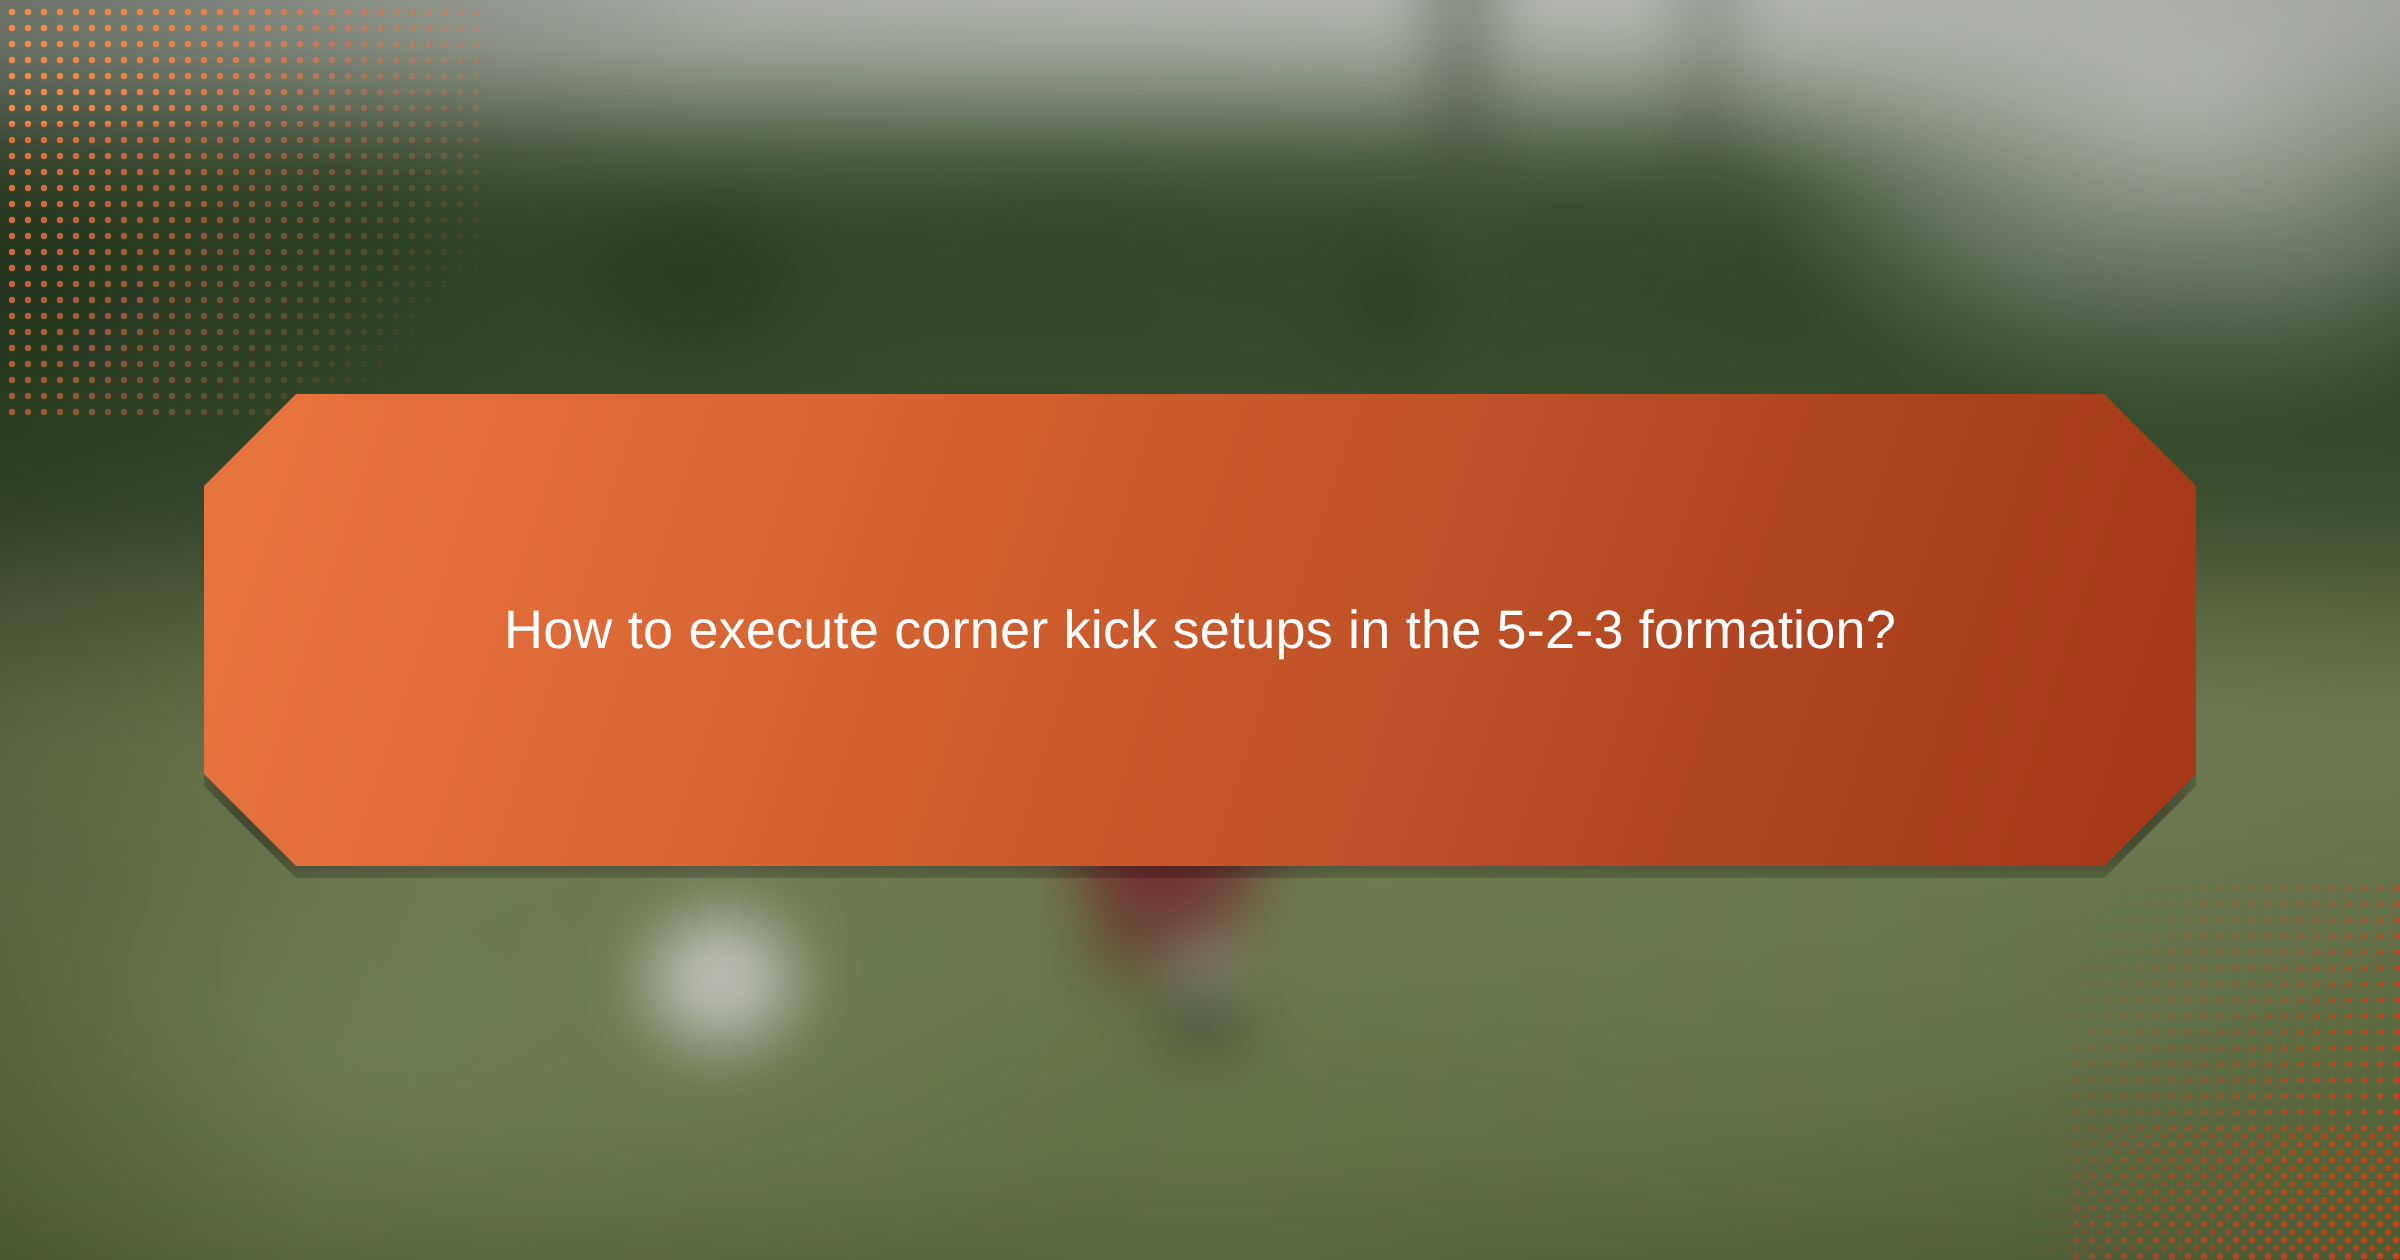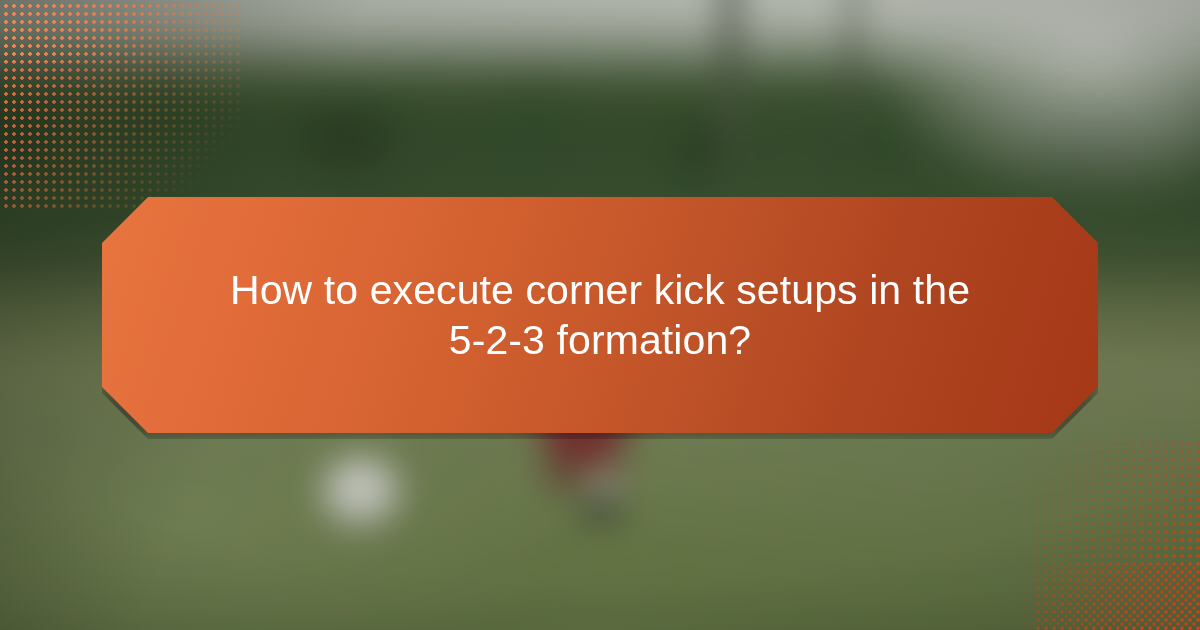--- a/index.html
+++ b/index.html
@@ -178,21 +178,21 @@
     position:absolute;
     left:102px; top:199px;
     width:996px; height:240px;
     background:rgba(0,0,0,0.34);
     filter:blur(9px);
     -webkit-clip-path:polygon(46px 0, calc(100% - 46px) 0, 100% 46px, 100% calc(100% - 46px), calc(100% - 46px) 100%, 46px 100%, 0 calc(100% - 46px), 0 46px);
             clip-path:polygon(46px 0, calc(100% - 46px) 0, 100% 46px, 100% calc(100% - 46px), calc(100% - 46px) 100%, 46px 100%, 0 calc(100% - 46px), 0 46px);
   }
   .banner-title{
     color:#ffffff;
-    font-size:41px;
+    font-size:27px;
     line-height:50px;
     font-weight:400;
     text-align:center;
     letter-spacing:0.1px;
     max-width:760px;
     text-rendering:optimizeLegibility;
   }
 </style>
 </head>
 <body>

